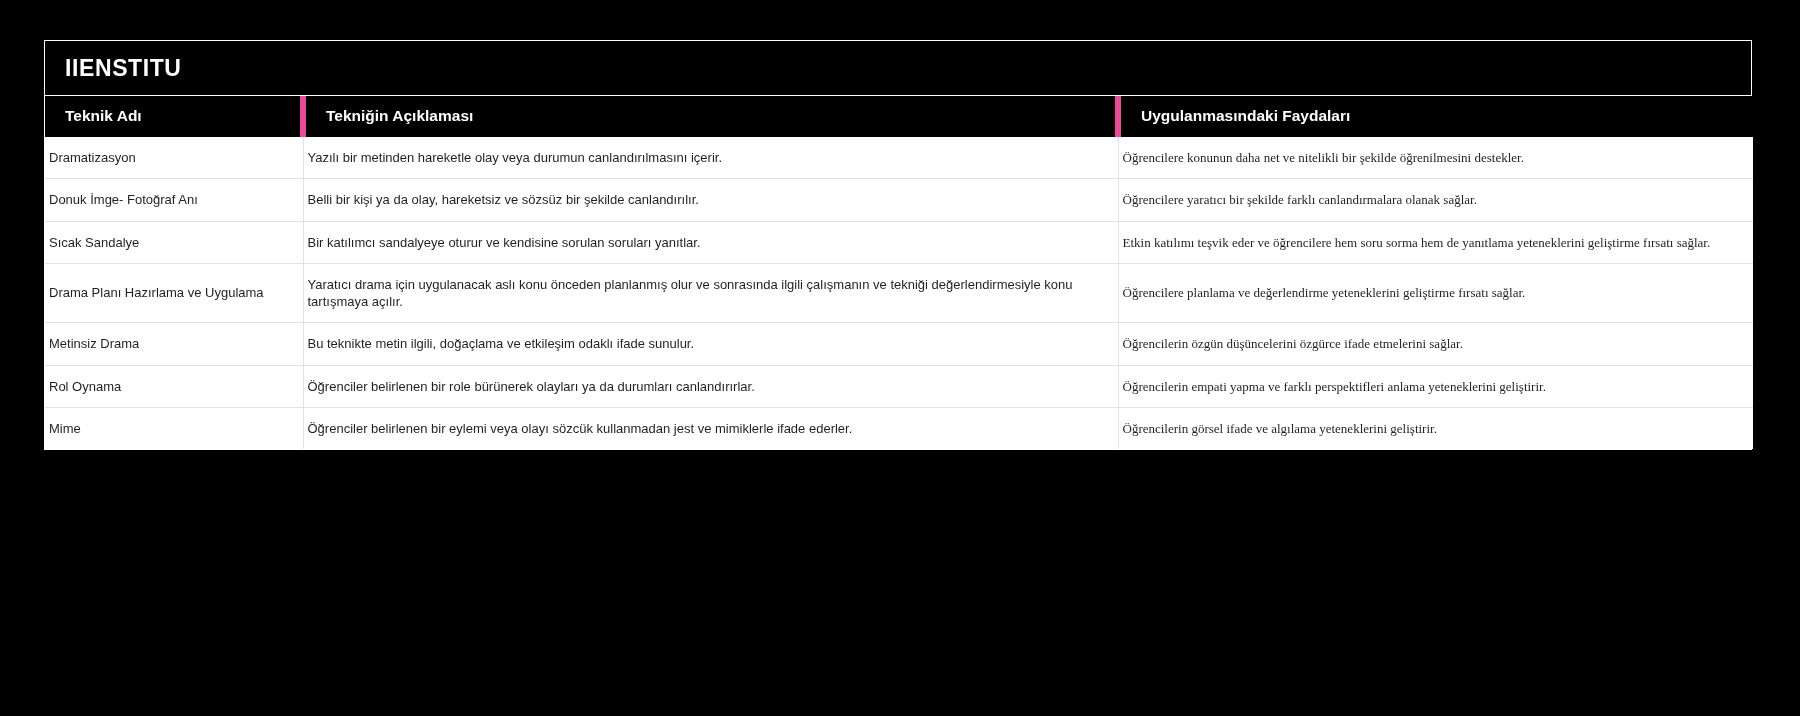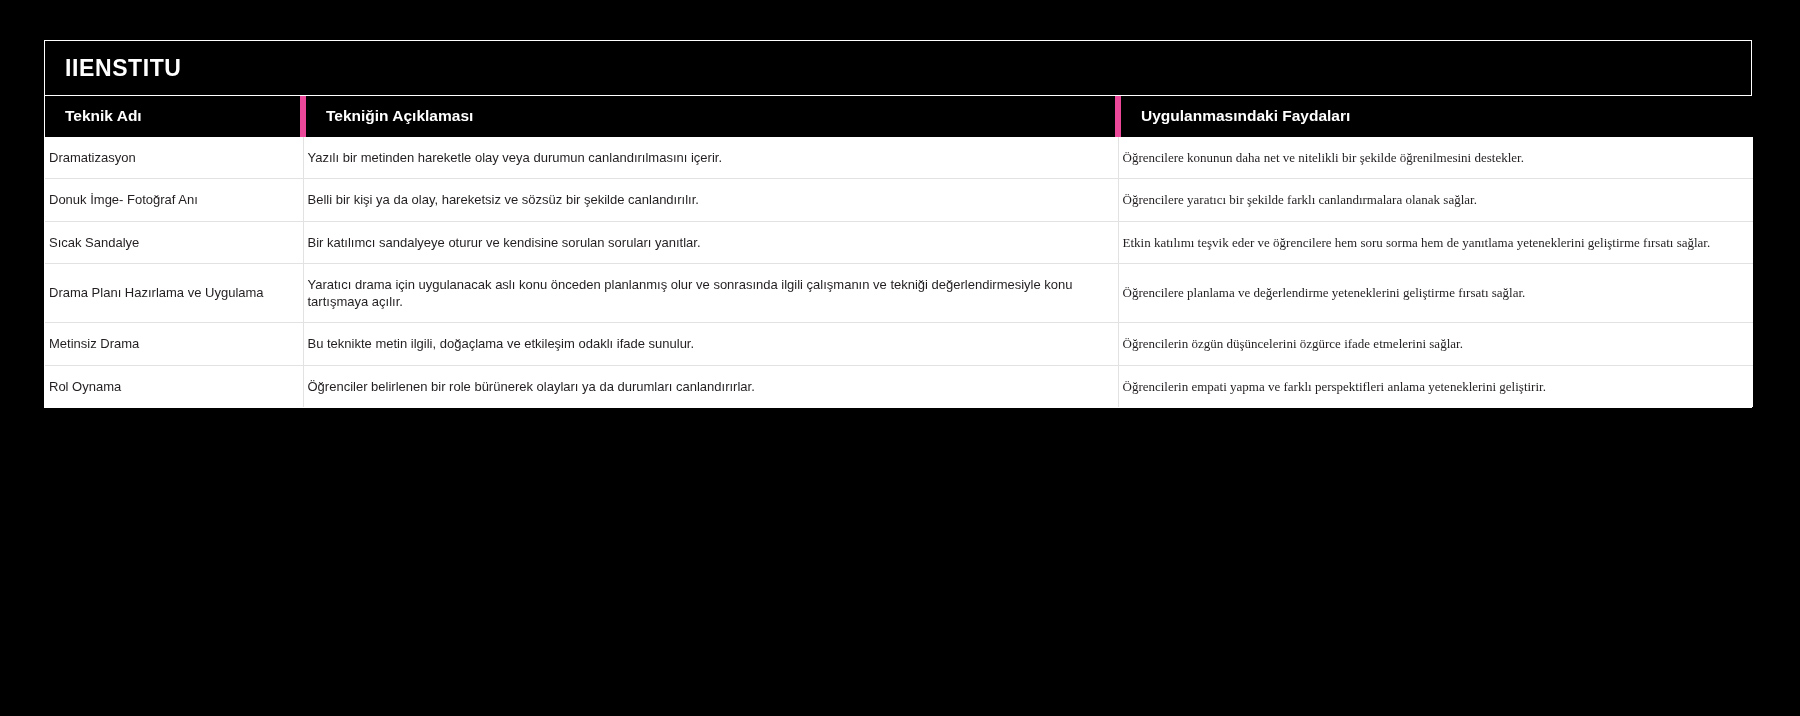--- a/index.html
+++ b/index.html
@@ -137,17 +137,22 @@
           <tr>
             <td class="cell-name">Metinsiz Drama</td>
             <td>Bu teknikte metin ilgili, doğaçlama ve etkileşim odaklı ifade sunulur.</td>
             <td>Öğrencilerin özgün düşüncelerini özgürce ifade etmelerini sağlar.</td>
           </tr>
           <tr>
             <td class="cell-name">Rol Oynama</td>
             <td>Öğrenciler belirlenen bir role bürünerek olayları ya da durumları canlandırırlar.</td>
             <td>Öğrencilerin empati yapma ve farklı perspektifleri anlama yeteneklerini geliştirir.</td>
           </tr>
+          <tr>
+            <td class="cell-name">Mime</td>
+            <td>Öğrenciler belirlenen bir eylemi veya olayı sözcük kullanmadan jest ve mimiklerle ifade ederler.</td>
+            <td>Öğrencilerin görsel ifade ve algılama yeteneklerini geliştirir.</td>
+          </tr>
         </tbody>
     </table>
 
   </div>
 </div>
 
 </body></html>

